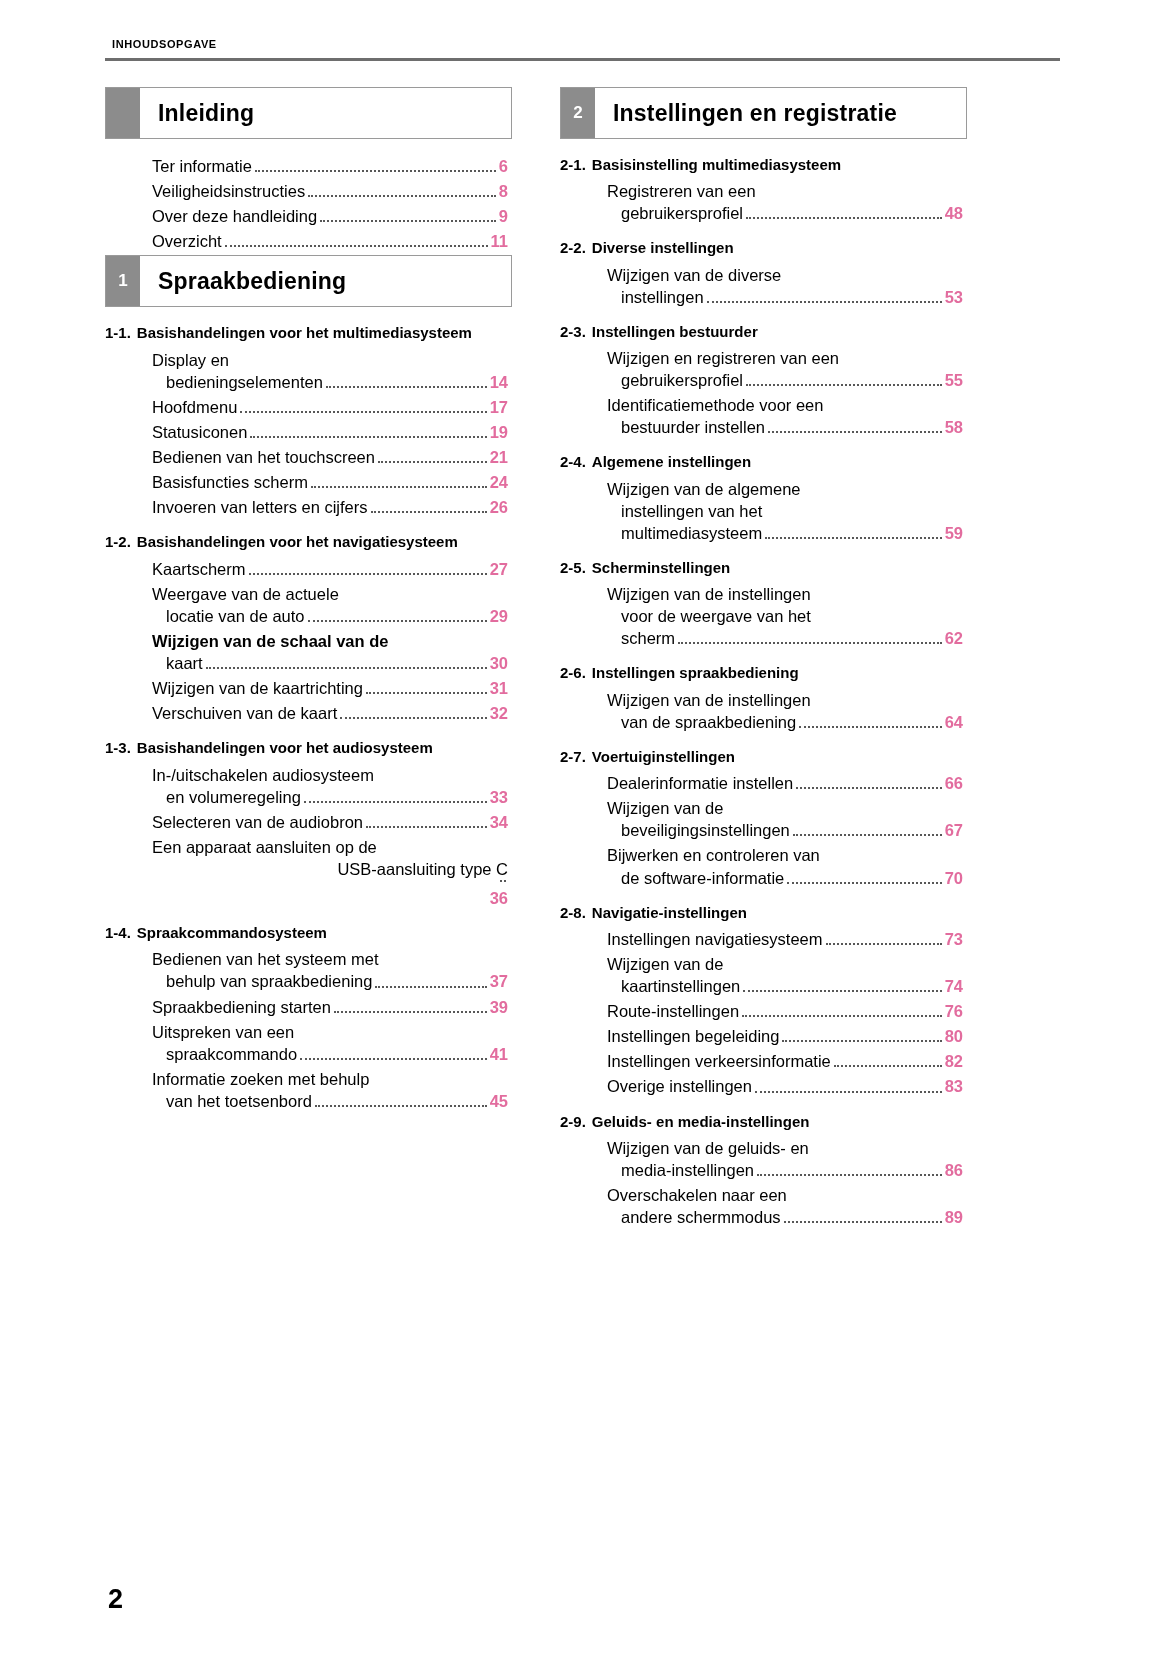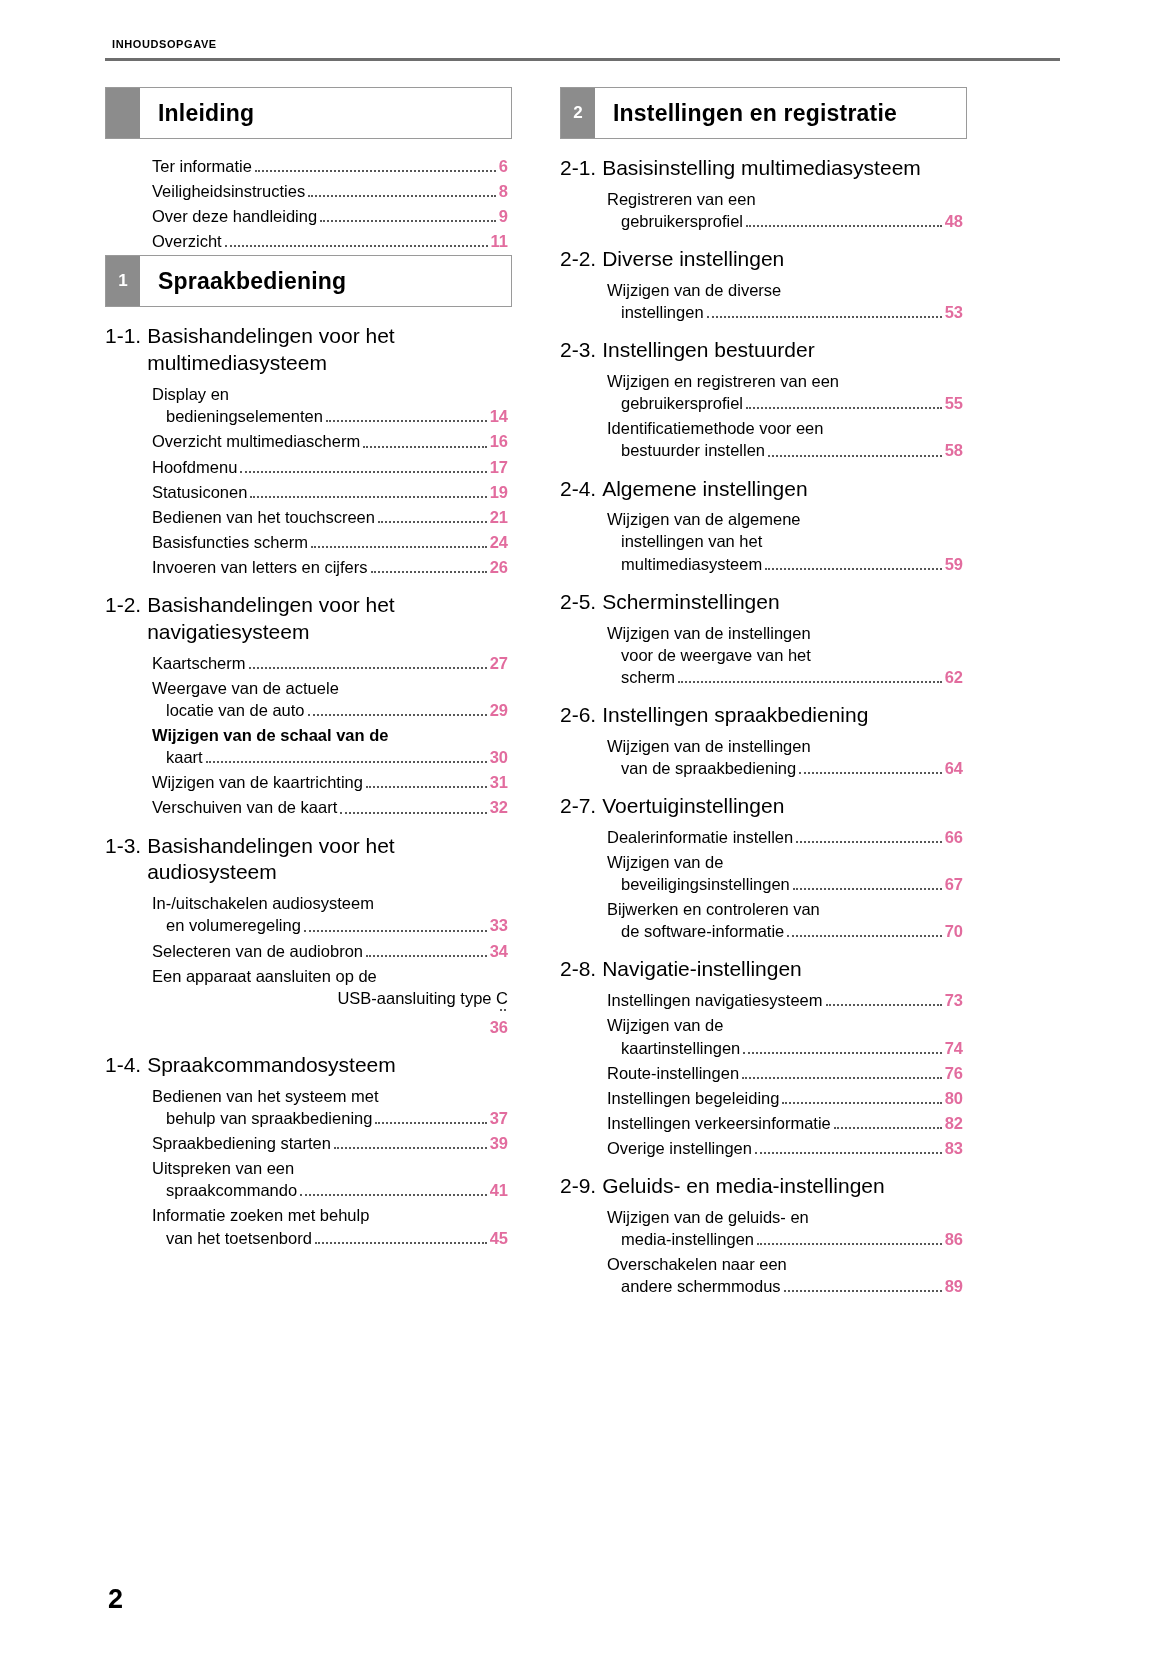--- a/index.html
+++ b/index.html
@@ -60,22 +60,22 @@
   .chapter .ctitle {
     display: flex;
     align-items: center;
     padding-left: 18px;
     font-size: 23px;
     font-weight: bold;
     letter-spacing: 0.2px;
   }
 
   .section {
-    font-size: 21px;
-    font-weight: normal;
+    font-size: 15px;
+    font-weight: bold;
     margin: 14px 0 6px 0;
     display: flex;
     line-height: 1.28;
   }
   .section .sid { flex: 0 0 auto; padding-right: 6px; }
   .section .stext { flex: 1 1 auto; }
 
   
   .entry {
     display: flex;
@@ -162,25 +162,20 @@
                 <span>Display en</span>
               </div>
               <div style="display: flex; align-items: flex-end; padding-left: 14px;">
                 <span>bedieningselementen</span>
                 <span class="dots"></span>
                 <span class="pg">14</span>
               </div>
             </div>
           </div>
           <div class="entry">
-            <span class="etext">Overzicht multimediascherm</span>
-            <span class="dots"></span>
-            <span class="pg">16</span>
-          </div>
-          <div class="entry">
             <span class="etext">Hoofdmenu</span>
             <span class="dots"></span>
             <span class="pg">17</span>
           </div>
           <div class="entry">
             <span class="etext">Statusiconen</span>
             <span class="dots"></span>
             <span class="pg">19</span>
           </div>
           <div class="entry">

